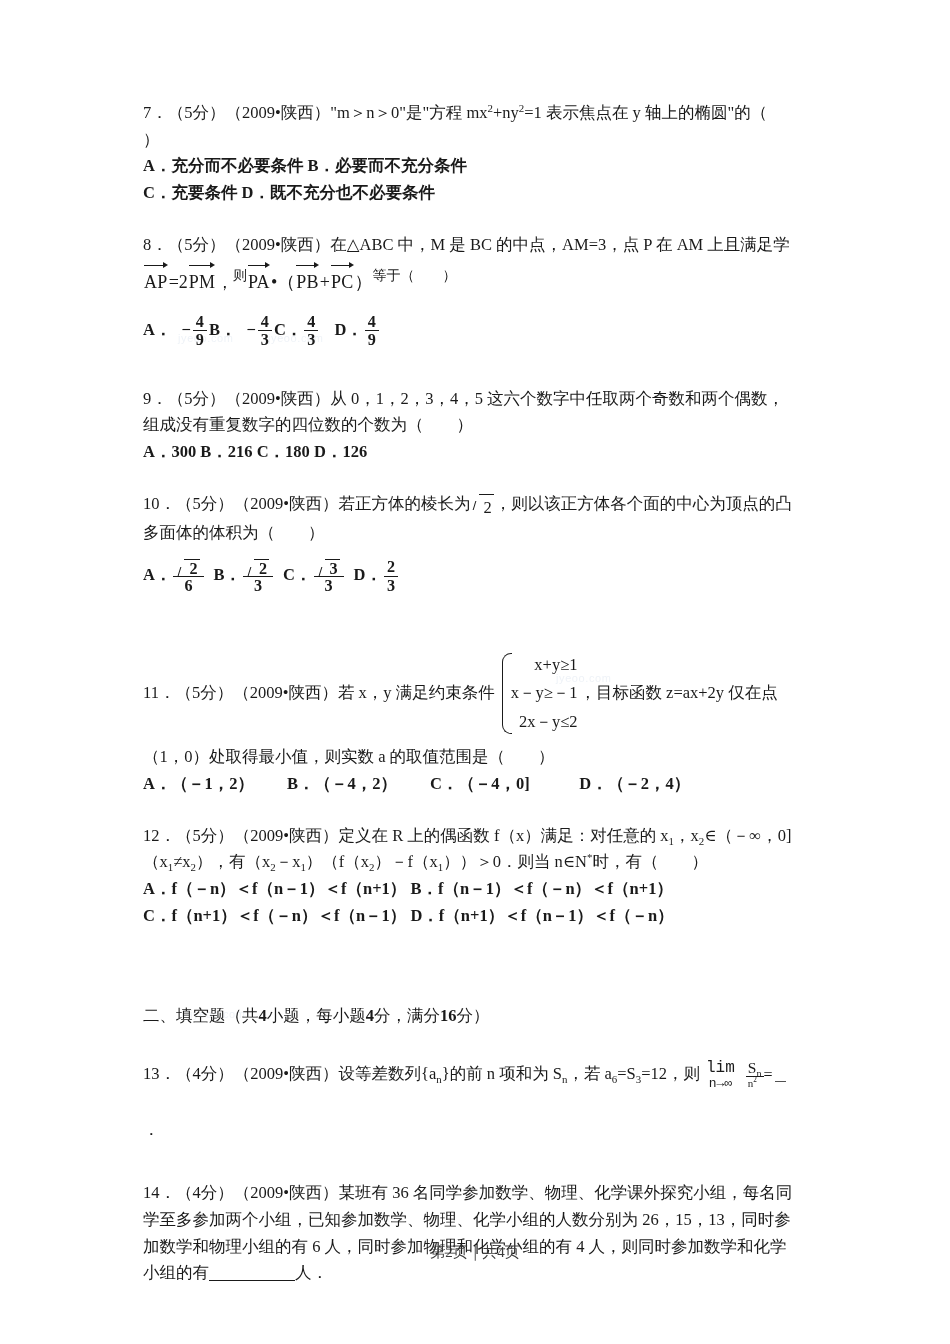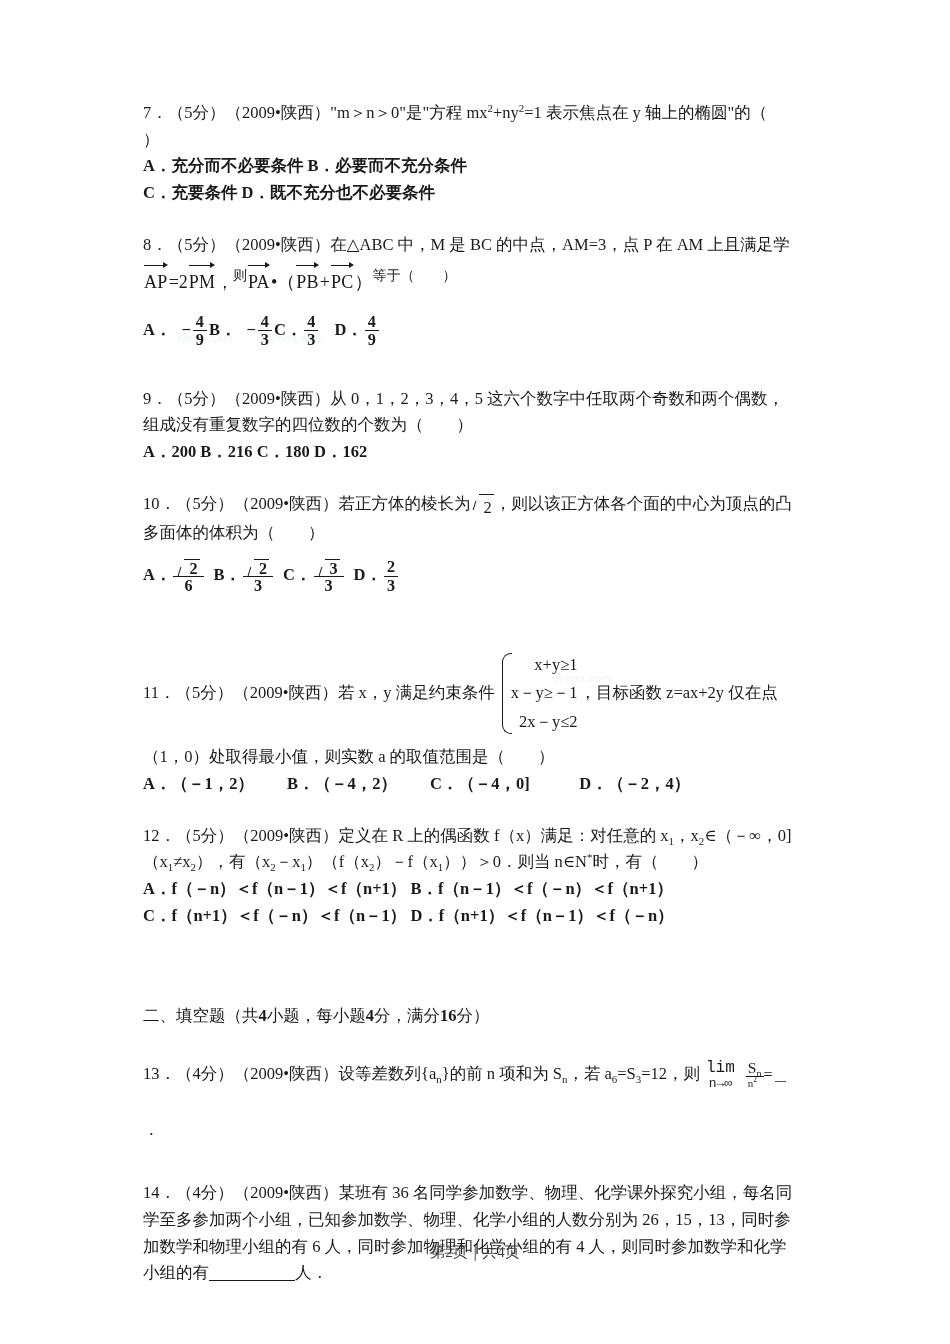--- a/index.html
+++ b/index.html
@@ -285,21 +285,21 @@
       <span class="line opts" style="margin-top:14px; display:block;">
         <span>A．</span><span style="display:inline-block;width:10px;"></span><span>−</span><span class="frac"><span class="num">4</span><span class="den">9</span></span><span>B．</span><span style="display:inline-block;width:10px;"></span><span>−</span><span class="frac"><span class="num">4</span><span class="den">3</span></span><span>C．</span><span class="frac"><span class="num">4</span><span class="den">3</span></span><span style="display:inline-block;width:14px;"></span><span>D．</span><span class="frac"><span class="num">4</span><span class="den">9</span></span>
       </span>
     </div>
 
     <div class="spacer-md"></div>
 
     <div class="q">
       <span class="line"><span>9．</span><span>（5分）</span><span>（2009•陕西）</span><span>从 0，1，2，3，4，5 这六个数字中任取两个奇数和两个偶数，</span></span>
       <span class="line">组成没有重复数字的四位数的个数为（　　）</span>
-      <span class="line opts">A．200  B．216  C．180  D．162</span>
+      <span class="line opts">A．300  B．216  C．180  D．126</span>
     </div>
 
     <div class="spacer-sm"></div>
 
     <div class="q">
       <span class="line"><span>10．</span><span>（5分）</span><span>（2009•陕西）</span><span>若正方体的棱长为</span><span class="sqrt"><span class="rad">2</span></span><span>，则以该正方体各个面的中心为顶点的凸</span></span>
       <span class="line">多面体的体积为（　　）</span>
       <span class="line opts" style="margin-top:10px; display:block;">
         <span>A．</span><span class="frac"><span class="num"><span class="sqrt"><span class="rad">2</span></span></span><span class="den">6</span></span><span style="display:inline-block;width:8px;"></span><span>B．</span><span class="frac"><span class="num"><span class="sqrt"><span class="rad">2</span></span></span><span class="den">3</span></span><span style="display:inline-block;width:8px;"></span><span>C．</span><span class="frac"><span class="num"><span class="sqrt"><span class="rad">3</span></span></span><span class="den">3</span></span><span style="display:inline-block;width:8px;"></span><span>D．</span><span class="frac"><span class="num">2</span><span class="den">3</span></span>
       </span>

